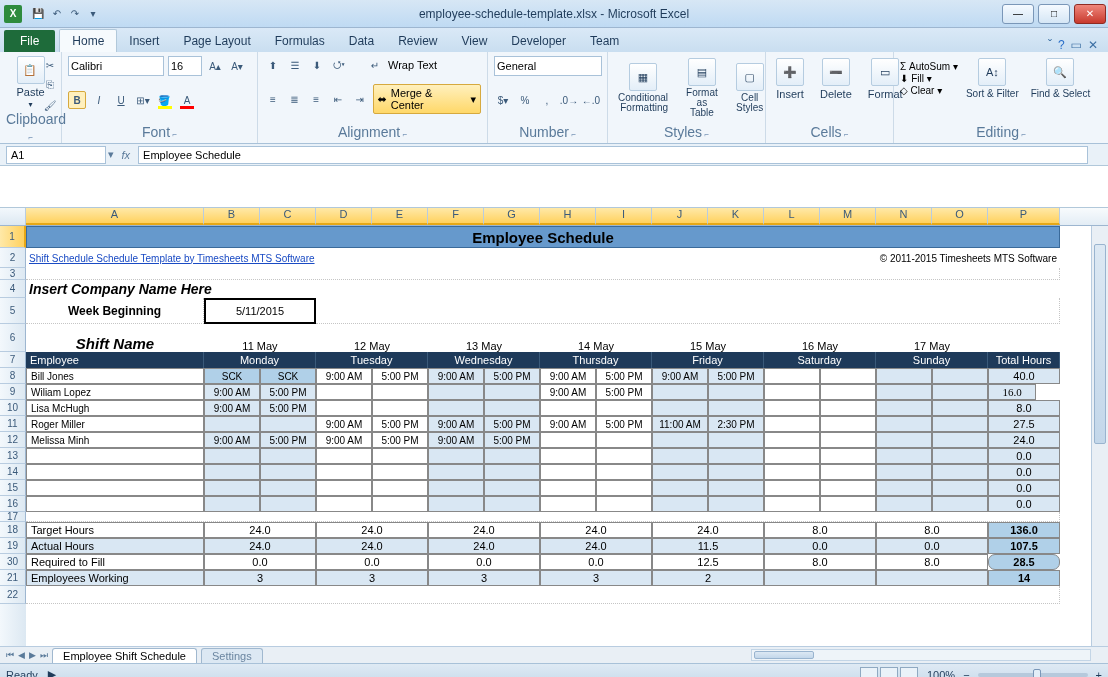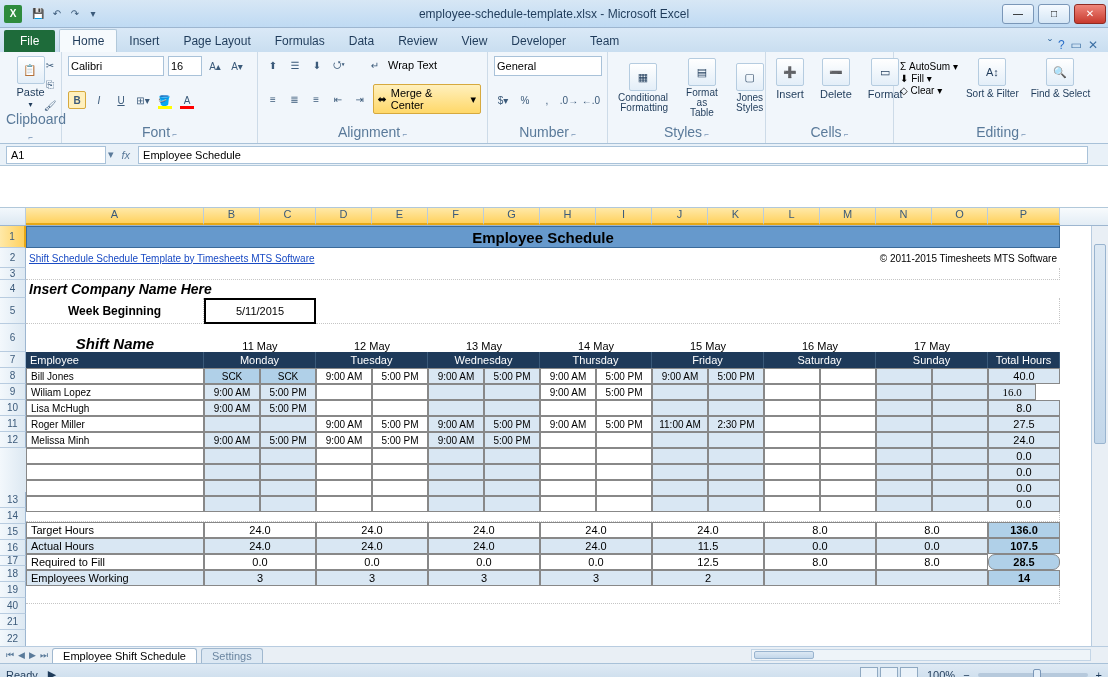--- a/index.html
+++ b/index.html
@@ -206,21 +206,21 @@
       <div class="bigbtn">
           <div class="ico lg">▦</div>
           <span style="font-size:10px;line-height:10px;text-align:right">Conditional Formatting</span>
         </div>
       <div class="bigbtn">
           <div class="ico lg">▤</div>
           <span style="font-size:10px;line-height:10px;text-align:center">Format as Table</span>
         </div>
       <div class="bigbtn">
           <div class="ico lg">▢</div>
-          <span style="font-size:10px;line-height:10px;text-align:center">Jones Styles</span>
+          <span style="font-size:10px;line-height:10px;text-align:center">Cell Styles</span>
         </div>
     </div>
     <div class="glabel">Styles</div>
   </div>
 
   <div class="group" style="width:128px">
     <div class="grow" style="margin-top:2px;gap:8px">
       <div class="bigbtn">
           <div class="ico lg">➕</div>
           <span>Insert</span>
@@ -294,28 +294,28 @@
         <div class="rh" style="height: 12px; line-height: 12px;">3</div>
         <div class="rh" style="height: 18px; line-height: 18px;">4</div>
         <div class="rh" style="height: 26px; line-height: 26px;">5</div>
         <div class="rh" style="height: 28px; line-height: 28px;">6</div>
         <div class="rh" style="height: 16px; line-height: 16px;">7</div>
         <div class="rh" style="height: 16px; line-height: 16px;">8</div>
         <div class="rh" style="height: 16px; line-height: 16px;">9</div>
         <div class="rh" style="height: 16px; line-height: 16px;">10</div>
         <div class="rh" style="height: 16px; line-height: 16px;">11</div>
         <div class="rh" style="height: 16px; line-height: 16px;">12</div>
-        <div class="rh" style="height: 16px; line-height: 16px; margin-top: 44px;">13</div>
+        <div class="rh" style="height: 16px; line-height: 16px;">13</div>
         <div class="rh" style="height: 16px; line-height: 16px;">14</div>
         <div class="rh" style="height: 16px; line-height: 16px;">15</div>
         <div class="rh" style="height: 16px; line-height: 16px;">16</div>
         <div class="rh" style="height: 10px; line-height: 10px;">17</div>
         <div class="rh" style="height: 16px; line-height: 16px;">18</div>
         <div class="rh" style="height: 16px; line-height: 16px;">19</div>
-        <div class="rh" style="height: 16px; line-height: 16px;">40</div>
+        <div class="rh" style="height: 16px; line-height: 16px;">30</div>
         <div class="rh" style="height: 16px; line-height: 16px;">21</div>
         <div class="rh" style="height: 18px; line-height: 18px;">22</div>
       </div>
     <div class="cells" id="cells">
         <div class="trow" style="height: 22px;">
           <div class="tc titleA1" style="width: 1034px; height: 22px;">Employee Schedule</div>
         </div>
         <div class="trow" style="height: 20px;">
           <div class="tc " style="width: 458px; border-right: none; border-bottom: none;">
             <span class="link">Shift Schedule Schedule Template by Timesheets MTS Software</span>

